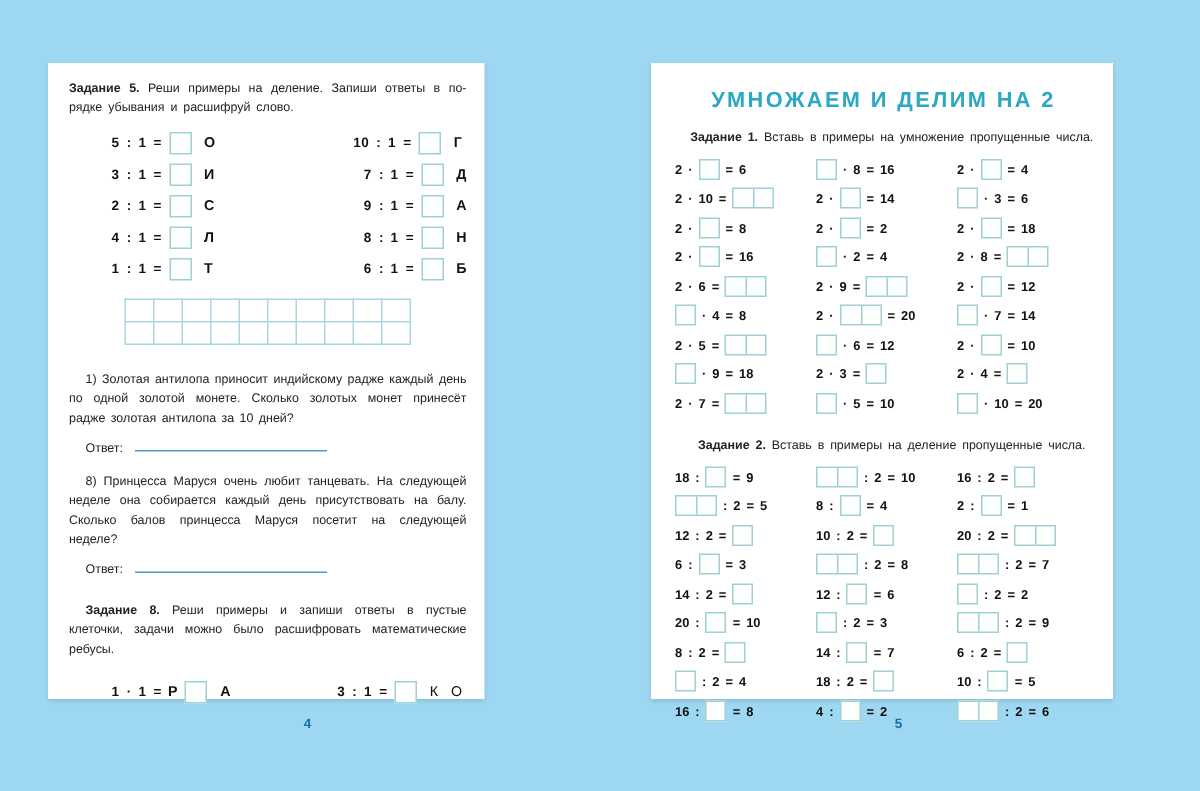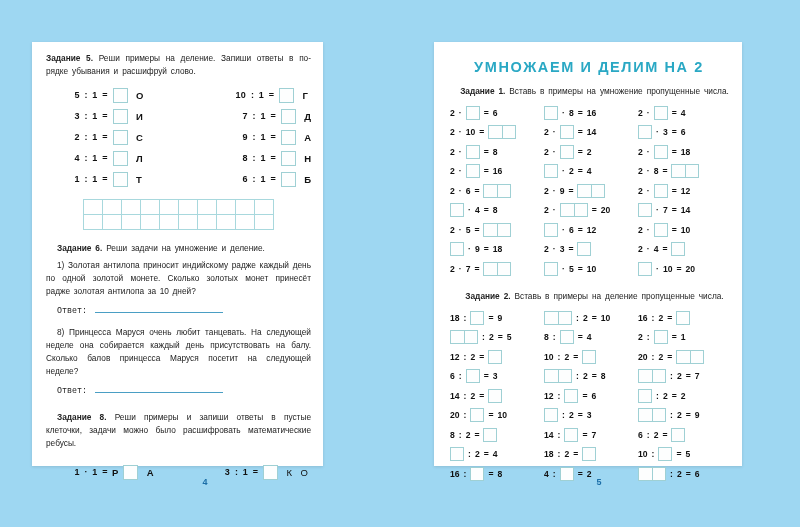--- a/index.html
+++ b/index.html
@@ -78,21 +78,20 @@
     word-spacing: 1.3px;
     margin: 4px 0 0 0;
   }
 
   .answer-row {
     display: flex;
     align-items: flex-end;
     margin: 8px 0 0 11px;
     font-size: 8.3px;
     color: #222;
-    font-family: Liberation Mono, monospace;
   }
   .answer-line {
     width: 128px;
     height: 1px;
     background: #4a9ec4;
     margin-left: 8px;
     margin-bottom: 2px;
   }
 
   
@@ -312,24 +311,20 @@
             <div></div>
             <div></div>
             <div></div>
             <div></div>
             <div></div>
           </div>
       </div>
 
       <div class="spacer-8"></div>
 
-      <div class="task-head task-head-indent">
-        <b>Задание 6.</b>
-        <span>Реши задачи на умножение и деление.</span>
-      </div>
 
       <div class="para">1) Золотая антилопа приносит индийскому радже каждый день по одной золотой монете. Сколько золотых монет принесёт радже золотая антилопа за 10 дней?</div>
 
       <div class="answer-row">
         <span>Ответ:</span>
         <span class="answer-line"></span>
       </div>
 
       <div class="para" style="margin-top:11px;">8) Принцесса Маруся очень любит танцевать. На следующей неделе она собирается каждый день присутствовать на балу. Сколько балов принцесса Маруся посетит на следующей неделе?</div>
 

